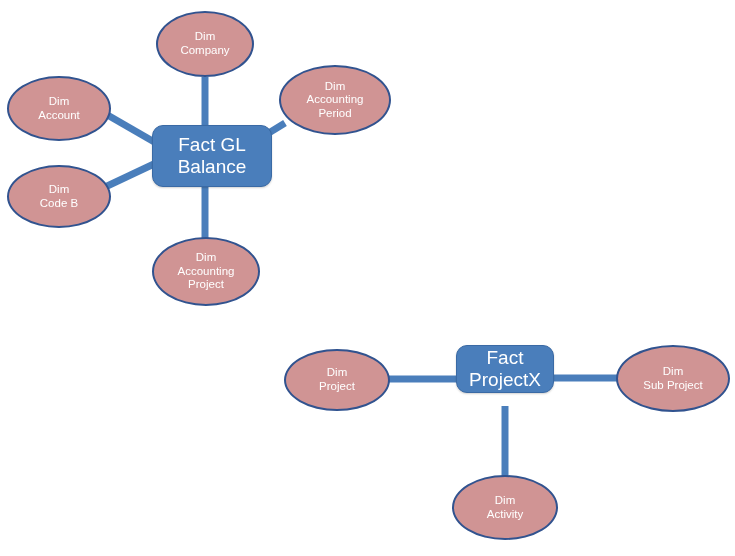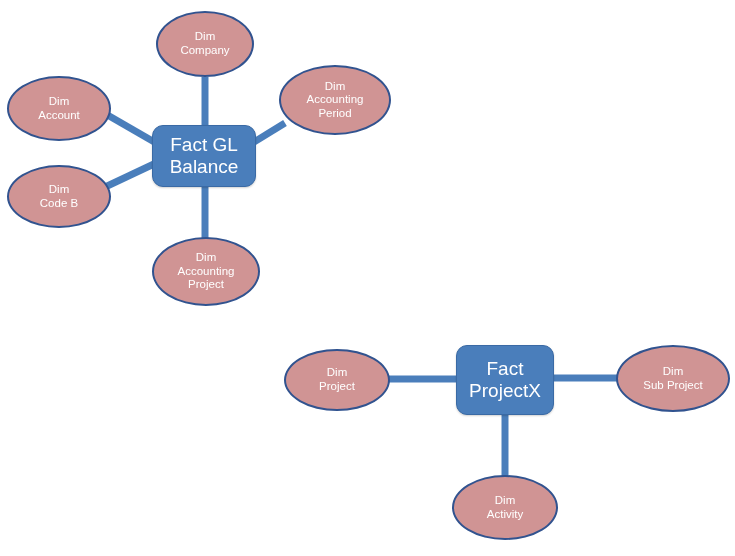--- a/index.html
+++ b/index.html
@@ -67,35 +67,35 @@
       <line x1="104" y1="113" x2="156" y2="143" stroke="#4A7EBB" stroke-width="7" stroke-linecap="butt"></line>
       <line x1="285" y1="123" x2="254" y2="142" stroke="#4A7EBB" stroke-width="7" stroke-linecap="butt"></line>
       <line x1="103" y1="188" x2="156" y2="163" stroke="#4A7EBB" stroke-width="7" stroke-linecap="butt"></line>
       <line x1="205" y1="240" x2="205" y2="186" stroke="#4A7EBB" stroke-width="7" stroke-linecap="butt"></line>
       <line x1="386" y1="379" x2="458" y2="379" stroke="#4A7EBB" stroke-width="7" stroke-linecap="butt"></line>
       <line x1="620" y1="378" x2="552" y2="378" stroke="#4A7EBB" stroke-width="7" stroke-linecap="butt"></line>
       <line x1="505" y1="478" x2="505" y2="406" stroke="#4A7EBB" stroke-width="7" stroke-linecap="butt"></line>
     </svg>
 
   <div id="nodes">
-      <div class="node node-fact" style="left: 152px; top: 125px; width: 104px; height: 62px;"><span class="node-label">Fact GL
+      <div class="node node-fact" style="left: 152px; top: 125px; width: 120px; height: 62px;"><span class="node-label">Fact GL
 Balance</span></div>
       <div class="node node-dim" style="left: 156px; top: 11px; width: 98px; height: 66px;"><span class="node-label">Dim
 Company</span></div>
       <div class="node node-dim" style="left: 7px; top: 76px; width: 104px; height: 65px;"><span class="node-label">Dim
 Account</span></div>
       <div class="node node-dim" style="left: 279px; top: 65px; width: 112px; height: 70px;"><span class="node-label">Dim
 Accounting
 Period</span></div>
       <div class="node node-dim" style="left: 7px; top: 165px; width: 104px; height: 63px;"><span class="node-label">Dim
 Code B</span></div>
       <div class="node node-dim" style="left: 152px; top: 237px; width: 108px; height: 69px;"><span class="node-label">Dim
 Accounting
 Project</span></div>
-      <div class="node node-fact" style="left: 456px; top: 345px; width: 98px; height: 70px;"><span class="node-label">Fact
+      <div class="node node-fact" style="left: 456px; top: 345px; width: 98px; height: 48px;"><span class="node-label">Fact
 ProjectX</span></div>
       <div class="node node-dim" style="left: 284px; top: 349px; width: 106px; height: 62px;"><span class="node-label">Dim
 Project</span></div>
       <div class="node node-dim" style="left: 616px; top: 345px; width: 114px; height: 67px;"><span class="node-label">Dim
 Sub Project</span></div>
       <div class="node node-dim" style="left: 452px; top: 475px; width: 106px; height: 65px;"><span class="node-label">Dim
 Activity</span></div>
     </div>
 
 </div>

